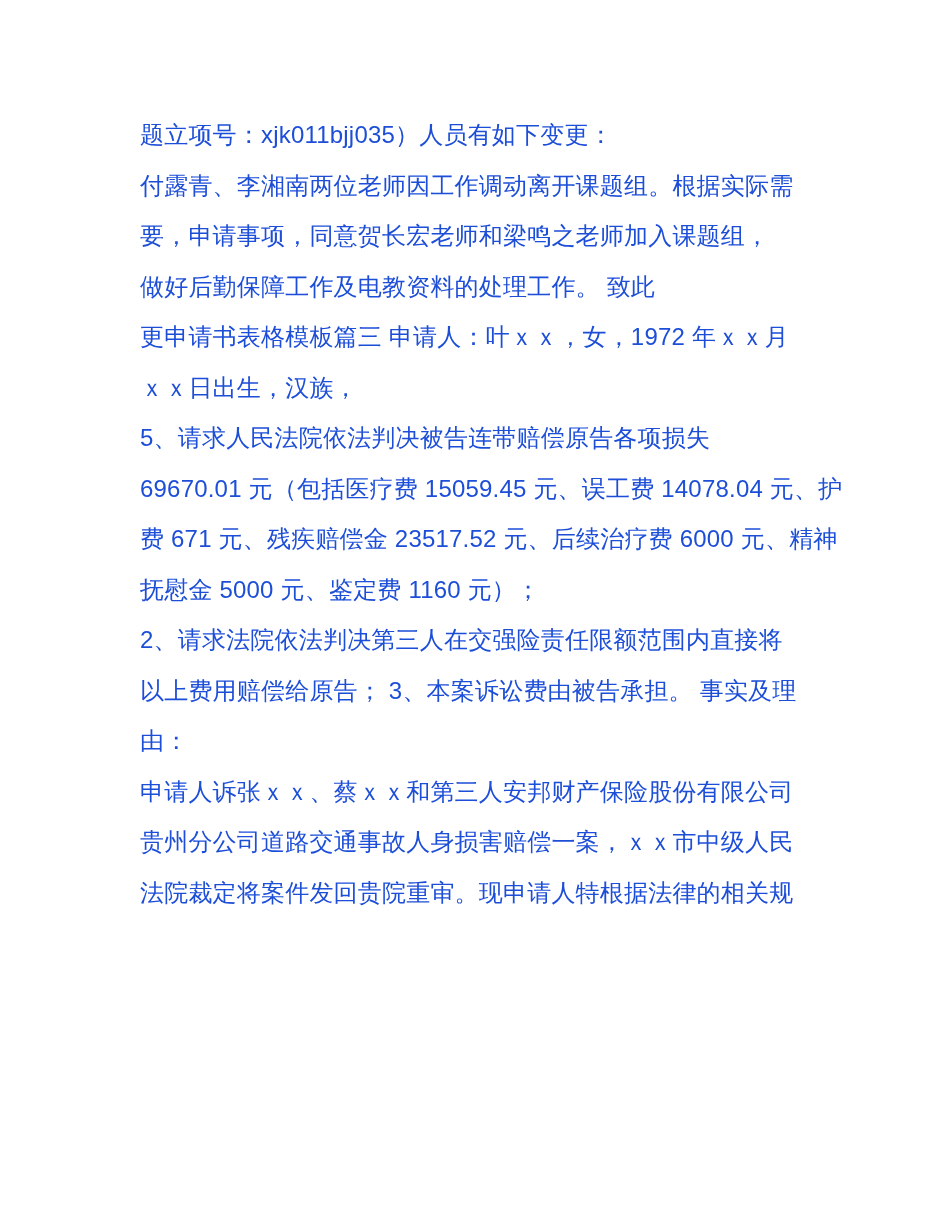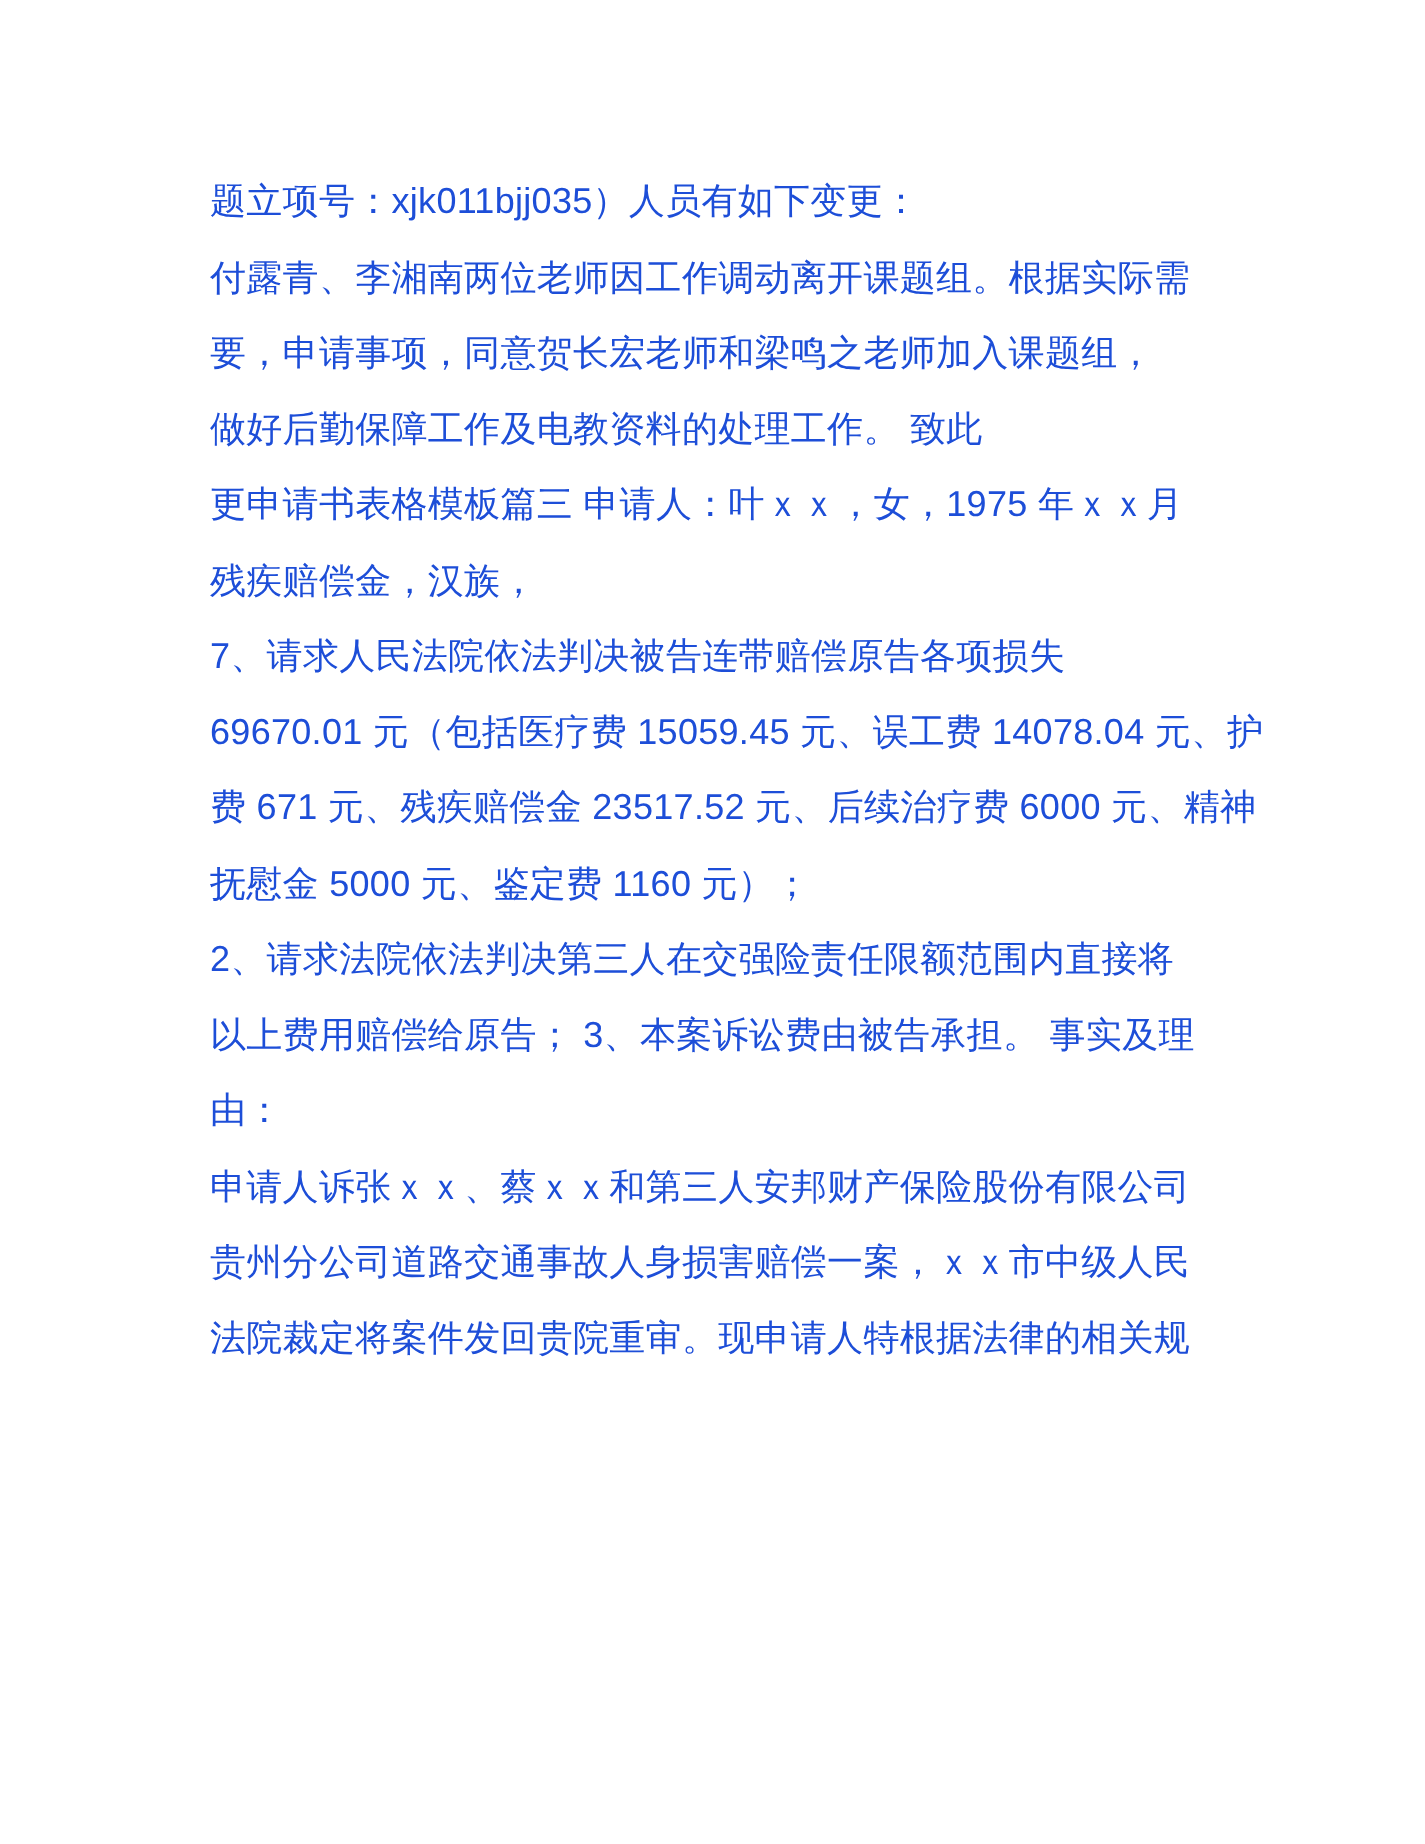--- a/index.html
+++ b/index.html
@@ -12,23 +12,23 @@
   }
 </style>
 </head>
 <body>
 
 <div class="page">
   <div class="line">题立项号：xjk011bjj035）人员有如下变更：</div>
   <div class="line">付露青、李湘南两位老师因工作调动离开课题组。根据实际需</div>
   <div class="line">要，申请事项，同意贺长宏老师和梁鸣之老师加入课题组，</div>
   <div class="line">做好后勤保障工作及电教资料的处理工作。 致此</div>
-  <div class="line">更申请书表格模板篇三 申请人：叶ｘｘ，女，1975 年ｘｘ月</div>
-  <div class="line">残疾赔偿金，汉族，</div>
-  <div class="line">7、请求人民法院依法判决被告连带赔偿原告各项损失</div>
+  <div class="line">更申请书表格模板篇三 申请人：叶ｘｘ，女，1972 年ｘｘ月</div>
+  <div class="line">ｘｘ日出生，汉族，</div>
+  <div class="line">5、请求人民法院依法判决被告连带赔偿原告各项损失</div>
   <div class="line">69670.01 元（包括医疗费 15059.45 元、误工费 14078.04 元、护</div>
   <div class="line">费 671 元、残疾赔偿金 23517.52 元、后续治疗费 6000 元、精神</div>
   <div class="line">抚慰金 5000 元、鉴定费 1160 元）；</div>
   <div class="line">2、请求法院依法判决第三人在交强险责任限额范围内直接将</div>
   <div class="line">以上费用赔偿给原告； 3、本案诉讼费由被告承担。 事实及理</div>
   <div class="line">由：</div>
   <div class="line">申请人诉张ｘｘ、蔡ｘｘ和第三人安邦财产保险股份有限公司</div>
   <div class="line">贵州分公司道路交通事故人身损害赔偿一案，ｘｘ市中级人民</div>
   <div class="line">法院裁定将案件发回贵院重审。现申请人特根据法律的相关规</div>
 </div>

